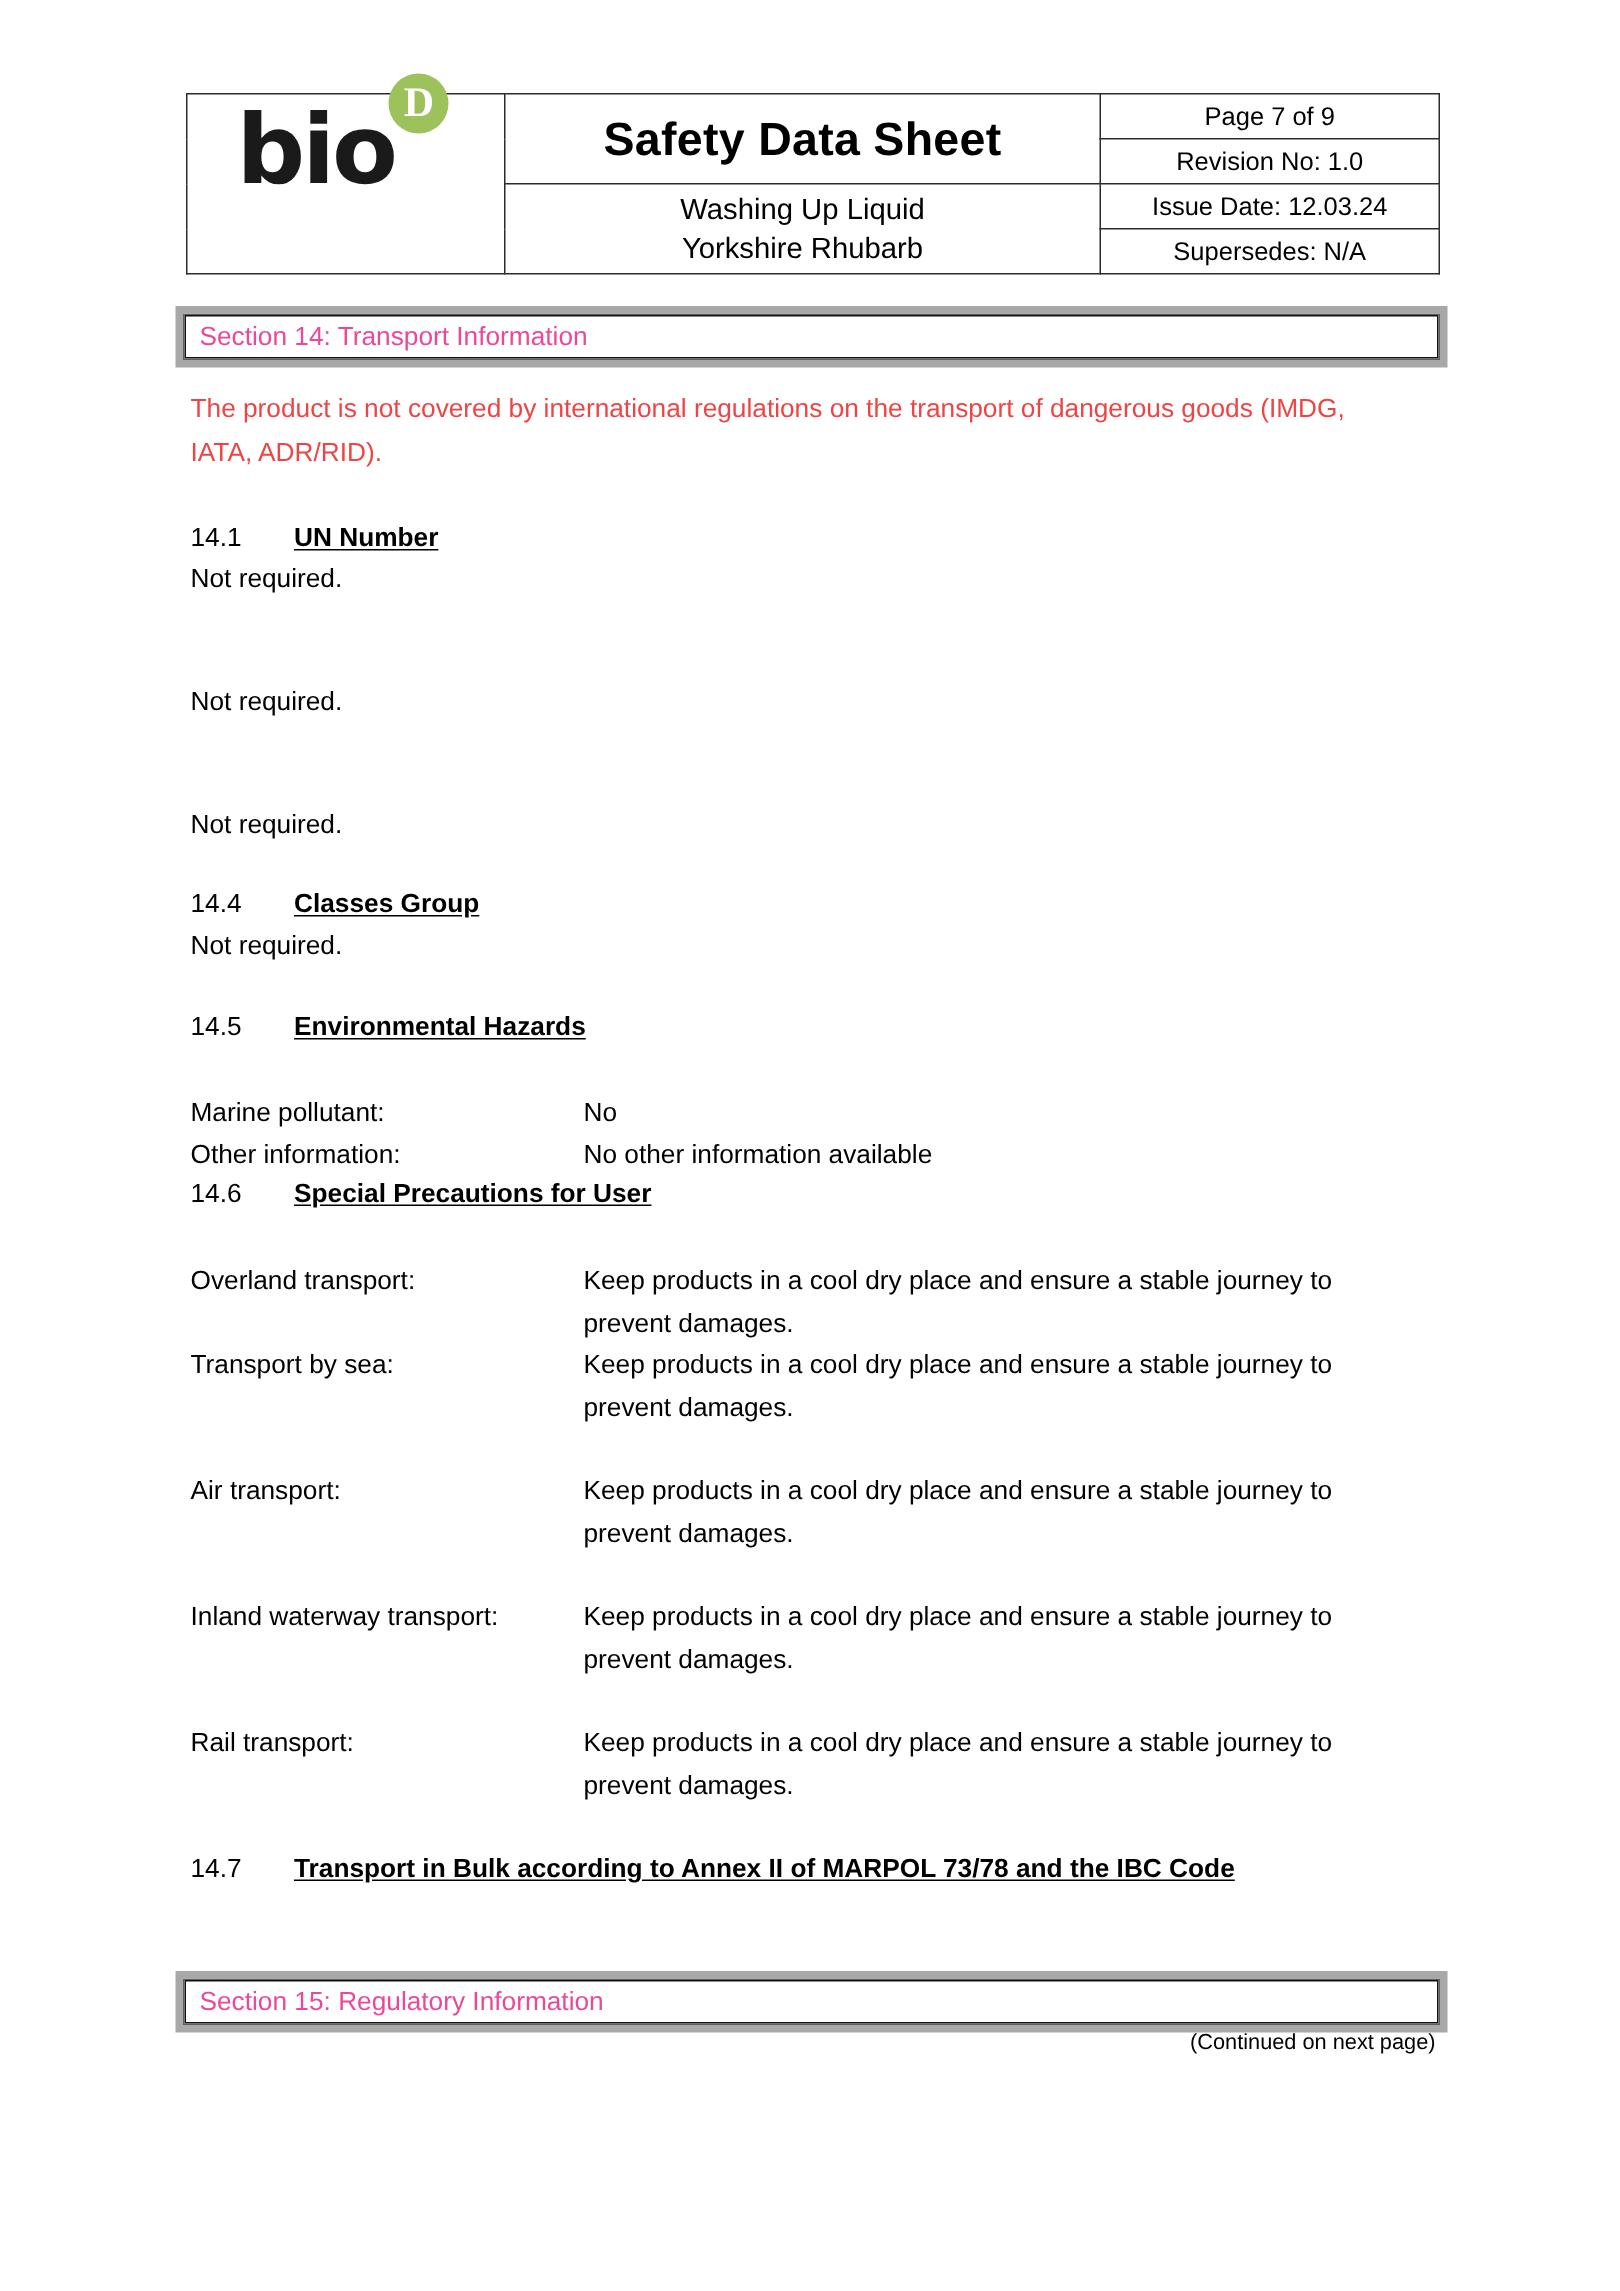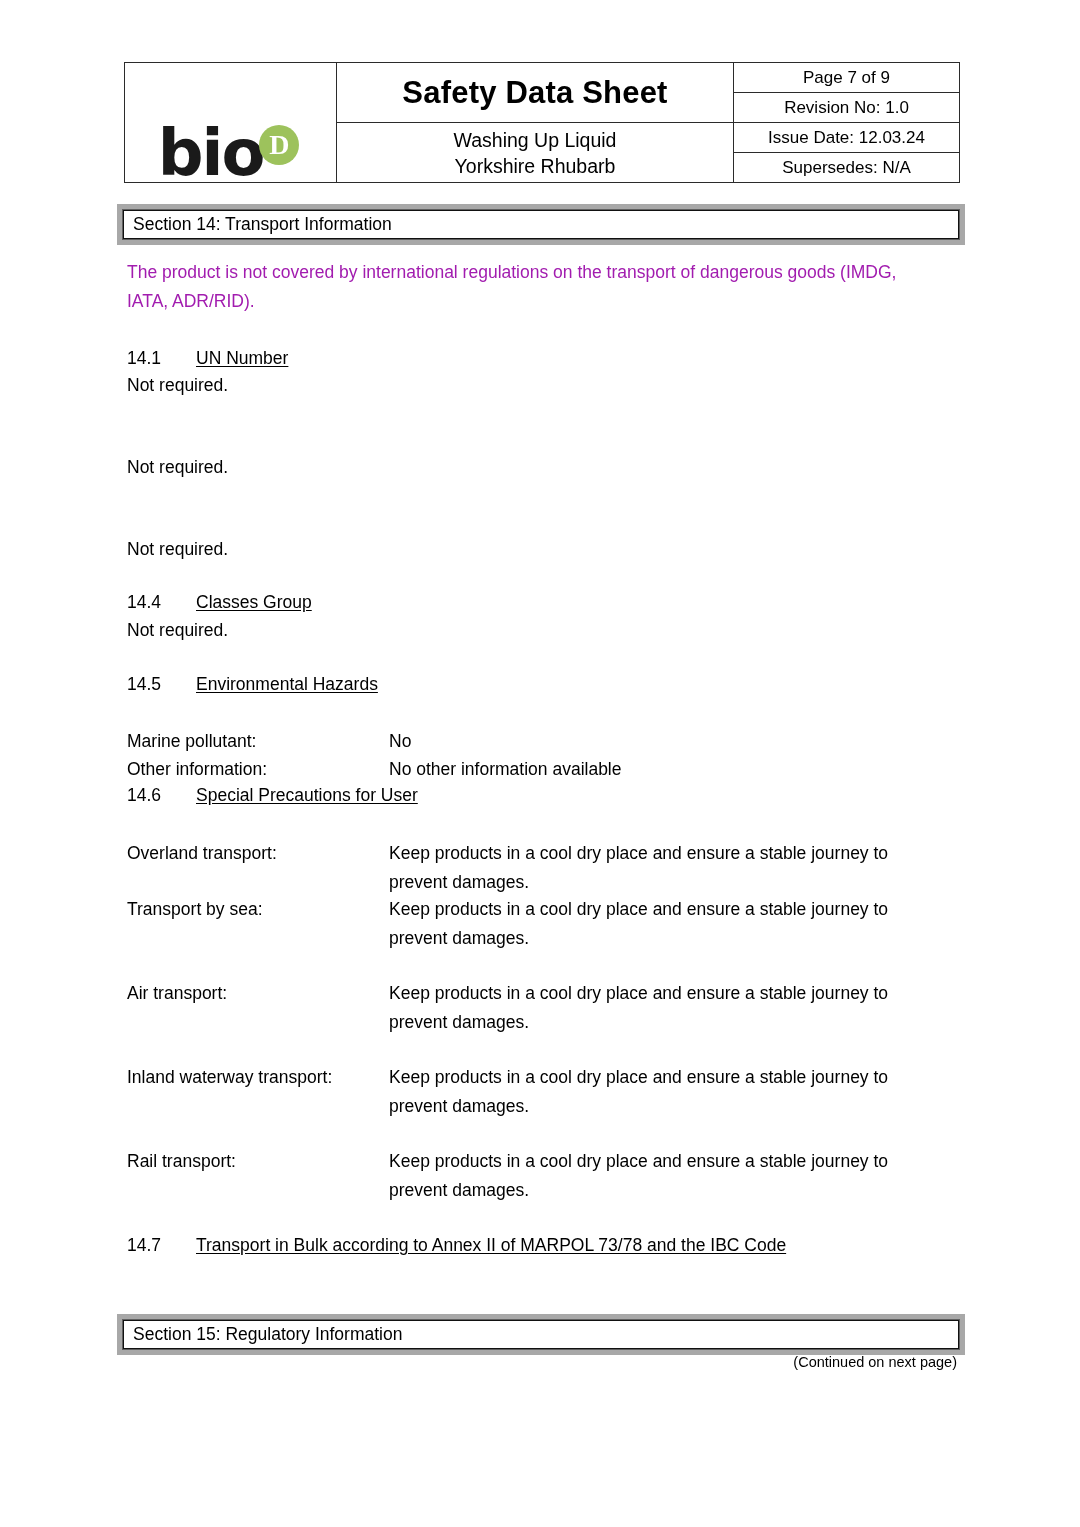--- a/index.html
+++ b/index.html
@@ -38,21 +38,21 @@
     padding: 0;
     vertical-align: middle;
     text-align: center;
   }
   .logo-cell {
     width: 211px;
     height: 116px;
   }
   .logo-wrap {
     display: flex;
-    align-items: flex-end;
+    align-items: flex-start;
     justify-content: center;
     height: 116px;
   }
   .logo-text {
     font-family: "DejaVu Sans", sans-serif;
     font-weight: bold;
     font-size: 64px;
     letter-spacing: -2px;
     line-height: 1;
     color: #1a1a1a;
@@ -116,29 +116,29 @@
     left: 0; top: 0; right: 0; bottom: 0;
     border: 1px solid #111111;
     display: flex;
     align-items: center;
     background: #ffffff;
   }
   .section-bar .bar-label {
     padding-left: 9px;
     font-size: 17.5px;
     line-height: 1;
-    color: #000000;
+    color: #ec4899;
   }
 
   
   .body-text {
     position: absolute;
     font-size: 17.5px;
     line-height: 29px;
-    color: #a21caf;
+    color: #ef4444;
     white-space: pre-wrap;
   }
   .intro {
     left: 127px;
     top: 258px;
     width: 790px;
   }
 
   .sub-head {
     position: absolute;
@@ -148,20 +148,21 @@
     white-space: nowrap;
   }
   .sub-head .num {
     display: inline-block;
     width: 69px;
     text-decoration: none;
   }
   .sub-head .ttl {
     text-decoration: underline;
     text-underline-offset: 2px;
+    font-weight: bold;
   }
 
   .simple-line {
     position: absolute;
     left: 127px;
     font-size: 17.5px;
     line-height: 26px;
     white-space: nowrap;
   }
 

